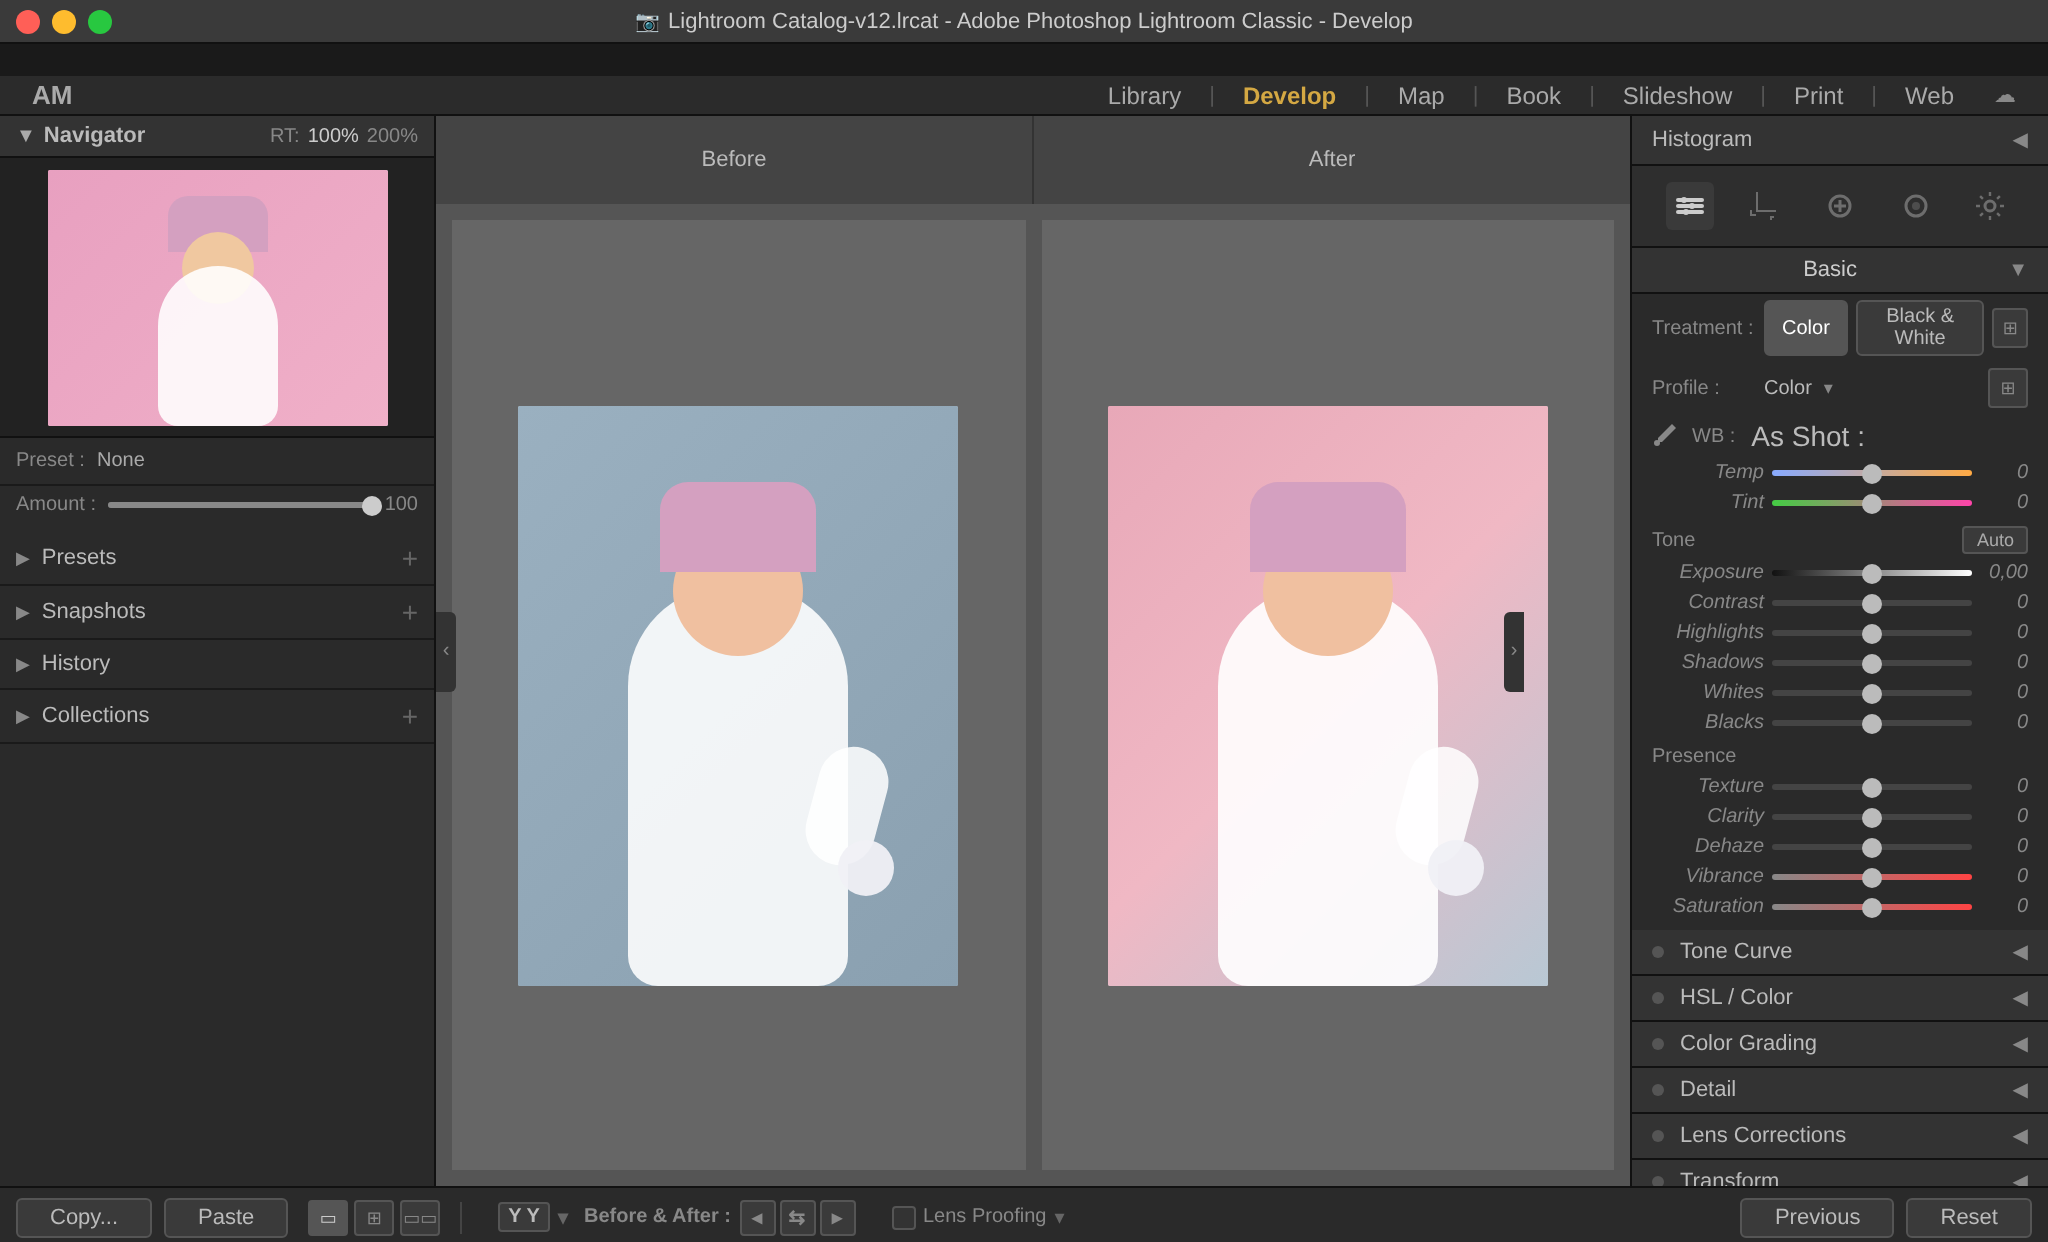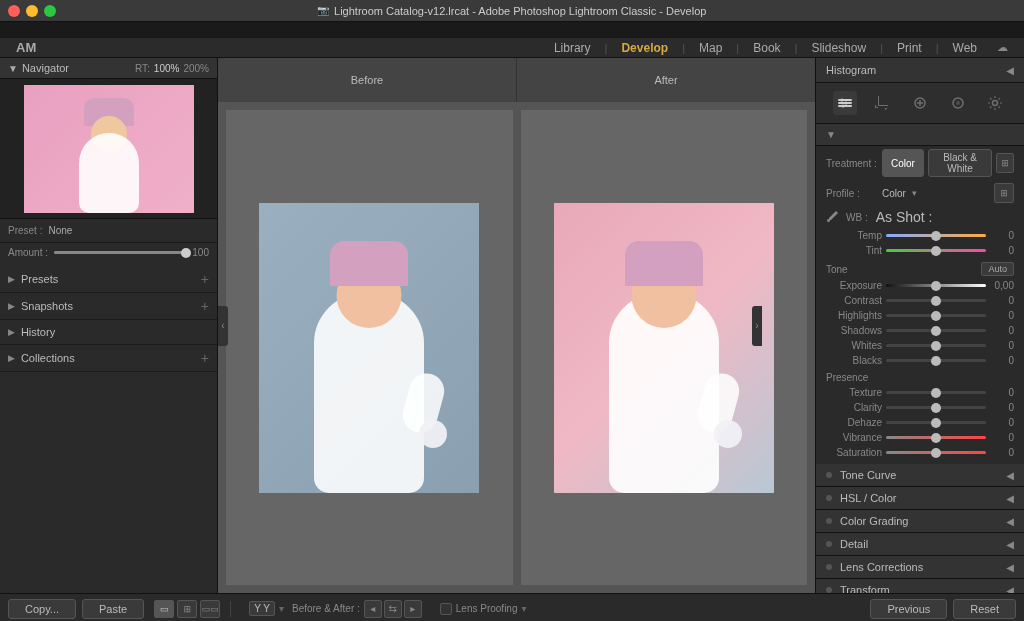--- a/index.html
+++ b/index.html
@@ -95,21 +95,21 @@
     #navigator-header {
       display: flex;
       align-items: center;
       padding: 4px 8px;
       background: #333;
       border-bottom: 1px solid #111;
       font-size: 10px;
       color: #bbb;
     }
     #navigator-header .triangle { margin-right: 4px; color: #aaa; }
-    #navigator-header .title { font-size: 11px; font-weight: 400; }
+    #navigator-header .title { font-size: 11px; font-weight: 700; }
     #navigator-header .zoom-opts {
       margin-left: auto;
       display: flex;
       gap: 4px;
       color: #888;
       font-size: 10px;
     }
     .zoom-opt { cursor: pointer; }
     .zoom-opt.active { color: #ccc; }
 
@@ -416,20 +416,21 @@
     }
     .wb-label { font-size: 10px; color: #888; margin-right: 4px; }
     .wb-value { font-size: 14px; color: #bbb; flex: 1; }
 
     
     .slider-row {
       display: flex;
       align-items: center;
       padding: 2px 10px;
       gap: 4px;
+      font-style: italic;
     }
     .slider-row .s-label {
       font-size: 10px;
       color: #888;
       width: 56px;
       flex-shrink: 0;
       text-align: right;
     }
     .s-track {
       flex: 1;
@@ -536,20 +537,21 @@
       cursor: pointer;
     }
     .view-icon.active { background: #555; color: #ccc; }
     .ba-selector {
       display: flex;
       align-items: center;
       gap: 4px;
       margin-left: 8px;
       font-size: 10px;
       color: #888;
+      font-weight: bold;
     }
     .ba-arrows {
       display: flex;
       gap: 2px;
     }
     .ba-arrow-btn {
       width: 18px; height: 18px;
       background: #3a3a3a;
       border: 1px solid #555;
       border-radius: 2px;
@@ -777,20 +779,21 @@
         <svg width="16" height="16" viewBox="0 0 16 16" fill="currentColor" opacity="0.7">
           <circle cx="8" cy="8" r="2.5" fill="none" stroke="currentColor" stroke-width="1.5"></circle>
           <path d="M8 1v2M8 13v2M1 8h2M13 8h2M3.05 3.05l1.41 1.41M11.54 11.54l1.41 1.41M3.05 12.95l1.41-1.41M11.54 4.46l1.41-1.41" stroke="currentColor" stroke-width="1.2"></path>
         </svg>
       </div>
     </div>
 
     <div id="right-panel-scroll">
 
       <div id="basic-header">
+        <span class="title">Basic</span>
         <span class="arrow">▼</span>
       </div>
 
       <div class="panel-row">
         <span class="row-label">Treatment :</span>
         <div class="btn-group">
           <button class="small-btn active">Color</button>
           <button class="small-btn">Black &amp; White</button>
         </div>
         <div class="grid-btn" style="margin-left:auto;">⊞</div>

